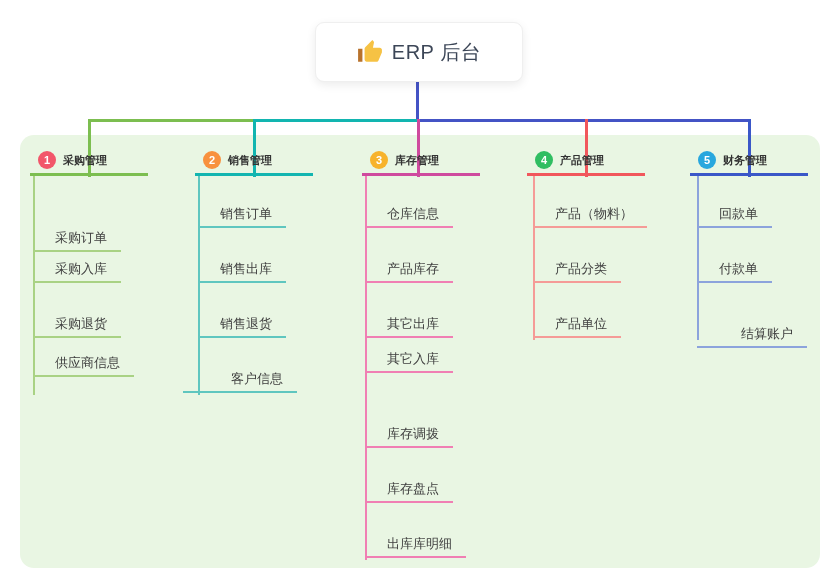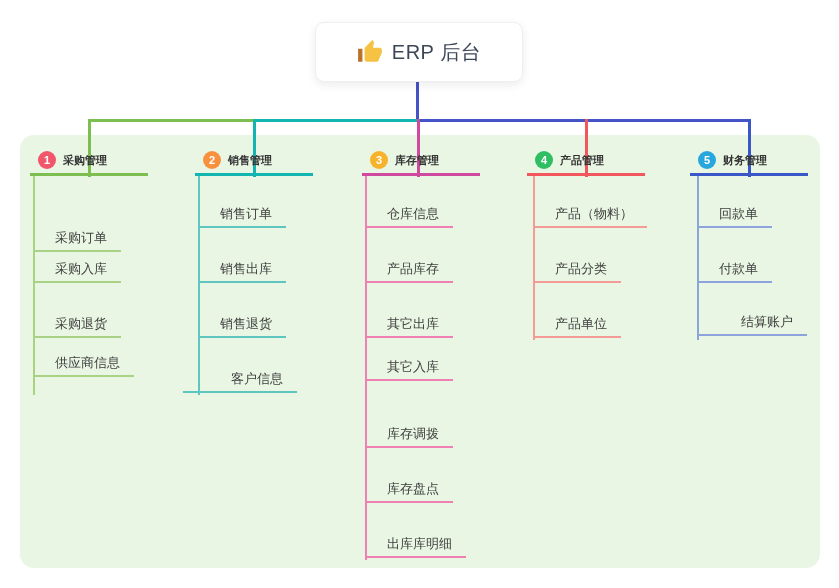--- a/index.html
+++ b/index.html
@@ -126,37 +126,37 @@
       <div class="child-topic" style="left: 183px; top: 365px; border-bottom-color: rgb(95, 198, 191); padding-left: 48px;">客户信息</div>
       <div class="line" style="left: 417px; top: 119px; width: 3px; height: 58px; background: rgb(207, 74, 158);"></div>
       <div class="branch-header" style="left: 362px; width: 118px; border-bottom-color: rgb(207, 74, 158);">
         <span class="badge" style="background: rgb(247, 179, 44);">3</span>
         <span class="branch-label">库存管理</span>
       </div>
       <div class="vline" style="left: 365px; top: 176px; height: 384px; background: rgb(240, 127, 179);"></div>
       <div class="child-topic" style="left: 365px; top: 200px; border-bottom-color: rgb(240, 127, 179);">仓库信息</div>
       <div class="child-topic" style="left: 365px; top: 255px; border-bottom-color: rgb(240, 127, 179);">产品库存</div>
       <div class="child-topic" style="left: 365px; top: 310px; border-bottom-color: rgb(240, 127, 179);">其它出库</div>
-      <div class="child-topic" style="left: 365px; top: 353px; border-bottom-color: rgb(240, 127, 179);">其它入库</div>
+      <div class="child-topic" style="left: 365px; top: 345px; border-bottom-color: rgb(240, 127, 179);">其它入库</div>
       <div class="child-topic" style="left: 365px; top: 420px; border-bottom-color: rgb(240, 127, 179); text-align: center;">库存调拨</div>
       <div class="child-topic" style="left: 365px; top: 475px; border-bottom-color: rgb(240, 127, 179);">库存盘点</div>
       <div class="child-topic" style="left: 365px; top: 530px; border-bottom-color: rgb(240, 127, 179);">出库库明细</div>
       <div class="line" style="left: 585px; top: 119px; width: 3px; height: 58px; background: rgb(241, 87, 92);"></div>
       <div class="branch-header" style="left: 527px; width: 118px; border-bottom-color: rgb(241, 87, 92);">
         <span class="badge" style="background: rgb(48, 190, 98);">4</span>
         <span class="branch-label">产品管理</span>
       </div>
       <div class="vline" style="left: 533px; top: 176px; height: 164px; background: rgb(245, 155, 151);"></div>
       <div class="child-topic" style="left: 533px; top: 200px; border-bottom-color: rgb(245, 155, 151);">产品（物料）</div>
       <div class="child-topic" style="left: 533px; top: 255px; border-bottom-color: rgb(245, 155, 151);">产品分类</div>
       <div class="child-topic" style="left: 533px; top: 310px; border-bottom-color: rgb(245, 155, 151);">产品单位</div>
       <div class="line" style="left: 748px; top: 119px; width: 3px; height: 58px; background: rgb(58, 87, 200);"></div>
       <div class="branch-header" style="left: 690px; width: 118px; border-bottom-color: rgb(58, 87, 200);">
         <span class="badge" style="background: rgb(40, 167, 222);">5</span>
         <span class="branch-label">财务管理</span>
       </div>
       <div class="vline" style="left: 697px; top: 176px; height: 164px; background: rgb(140, 163, 220);"></div>
       <div class="child-topic" style="left: 697px; top: 200px; border-bottom-color: rgb(140, 163, 220);">回款单</div>
       <div class="child-topic" style="left: 697px; top: 255px; border-bottom-color: rgb(140, 163, 220);">付款单</div>
-      <div class="child-topic" style="left: 697px; top: 308px; border-bottom-color: rgb(140, 163, 220); padding-left: 44px;">结算账户</div>
+      <div class="child-topic" style="left: 697px; top: 320px; border-bottom-color: rgb(140, 163, 220); padding-left: 44px;">结算账户</div>
     </div>
 
 </div>
 
 </body></html>

